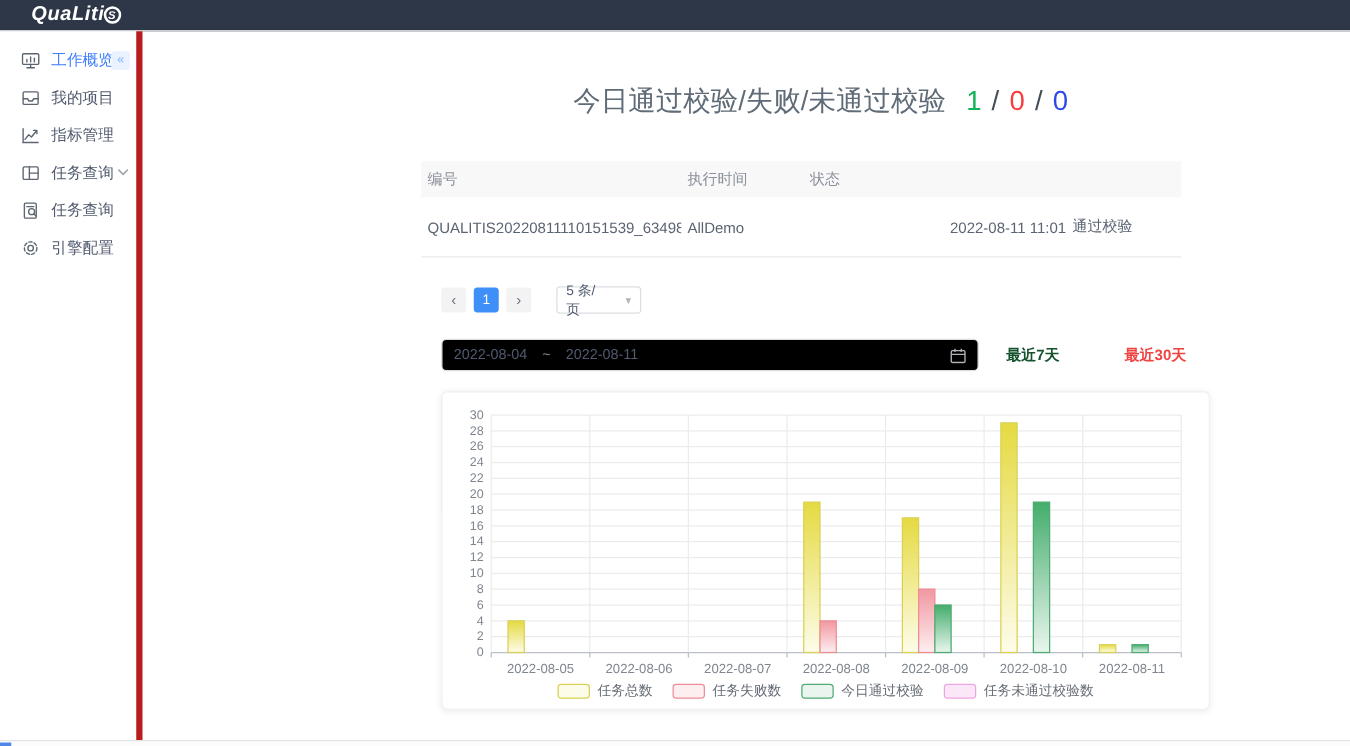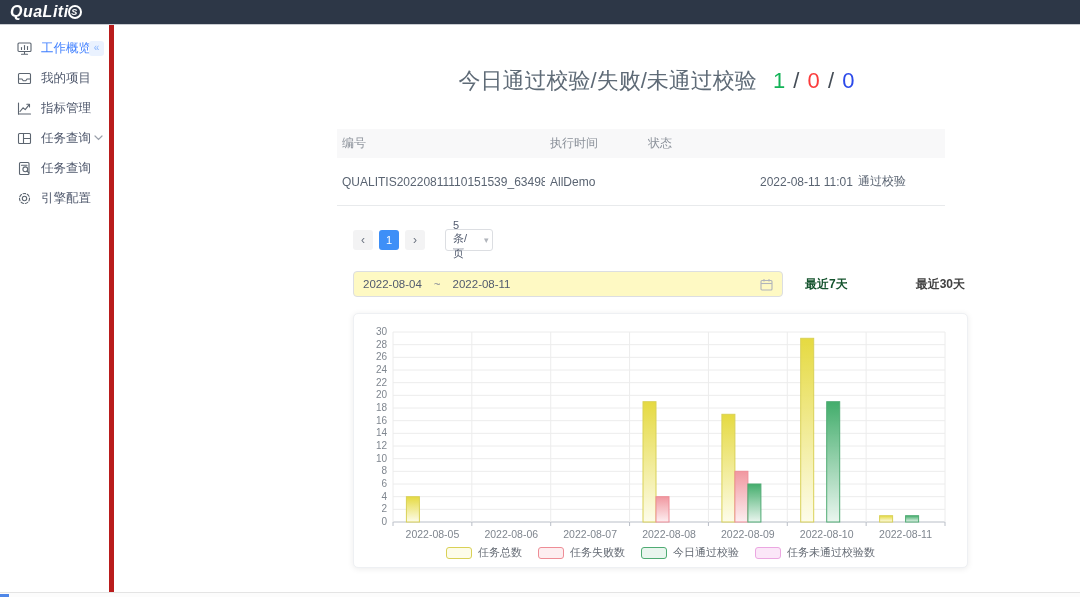--- a/index.html
+++ b/index.html
@@ -3,21 +3,21 @@
 <meta charset="utf-8">
 <style>
   * { margin:0; padding:0; box-sizing:border-box; }
   html,body { width:1080px; height:597px; overflow:hidden; background:#fff;
     font-family:"Liberation Sans", sans-serif; }
   .app { position:relative; width:1080px; height:597px; background:#fff; }
 
   
   .topbar { position:absolute; left:0; top:0; width:1080px; height:25px;
     background:#2d3747; display:flex; align-items:center; border-bottom:1px solid #c9ccd1; }
-  .logo { margin-left:10px; color:#fff; font-style:italic; font-weight:bold;
+  .logo { margin-left:25px; color:#fff; font-style:italic; font-weight:bold;
     font-size:16px; letter-spacing:.5px; display:flex; align-items:center; }
   .logo-badge { display:inline-flex; align-items:center; justify-content:center;
     width:14px; height:14px; border:2px solid #fff; border-radius:50%;
     font-size:9px; font-weight:bold; font-style:italic; margin-left:-1px; }
 
   
   .sidebar { position:absolute; left:0; top:25px; bottom:0; width:114px;
     background:#fff; border-right:5px solid #b91c1c; padding-top:8px; }
   .side-item { height:30px; display:flex; align-items:center; padding:0 6px 0 17px;
     font-size:12.5px; color:#515a6e; cursor:pointer; position:relative; }
@@ -47,35 +47,35 @@
 
   
   .pagination { position:absolute; left:353px; top:229px; display:flex;
     align-items:center; gap:6px; font-size:12px; }
   .pg-btn { width:20px; height:20px; background:#f3f3f4; border-radius:3px;
     display:flex; align-items:center; justify-content:center; color:#6b7380;
     cursor:pointer; font-size:12px; }
   .pg-cur { width:20px; height:20px; background:#3e8ff7; border-radius:3px;
     display:flex; align-items:center; justify-content:center; color:#fff;
     font-size:11px; cursor:pointer; }
-  .pg-size { margin-left:14px; width:48px; height:22px; border:1px solid #dcdee2;
+  .pg-size { margin-left:14px; width:68px; height:22px; border:1px solid #dcdee2;
     border-radius:3px; display:flex; align-items:center; justify-content:space-between;
     padding:0 7px; color:#515a6e; font-size:11px; cursor:pointer; background:#fff;gap:17px; }
   .pg-size .arr { color:#b0b4bb; font-size:9px; }
 
   
   .date-row { position:absolute; left:353px; top:271px; width:615px; height:26px;
     display:flex; align-items:center; }
   .date-input { width:430px; height:26px; border:1px solid #dcdee2; border-radius:4px;
     display:flex; align-items:center; padding:0 9px; font-size:11.5px; color:#515a6e;
-    background:#fef9c3; cursor:text; }
+    background:#000000; cursor:text; }
   .date-input .sep { margin:0 12px; color:#808695; }
   .date-input .cal { margin-left:auto; color:#b0b4bb; display:flex; }
   .quick-7 { margin-left:22px; font-size:12px; font-weight:bold; color:#14532d; cursor:pointer; }
-  .quick-30 { margin-left:68px; font-size:12px; font-weight:bold; color:#404040; cursor:pointer; }
+  .quick-30 { margin-left:52px; font-size:12px; font-weight:bold; color:#ef4444; cursor:pointer; }
 
   
   .chart-card { position:absolute; left:353px; top:313px; width:615px; height:255px;
     background:#fff; border:1px solid #eef0f3; border-radius:5px;
     box-shadow:0 1px 6px rgba(0,0,0,.08); padding:8px 11px 0 11px; }
   .chart-svg { display:block; }
   .legend-row { display:flex; justify-content:center; align-items:center; gap:16px;
     margin-top:3px; }
   .legend-item { display:flex; align-items:center; gap:6px; cursor:pointer; }
   .legend-swatch { width:26px; height:12px; border-radius:3px; }

